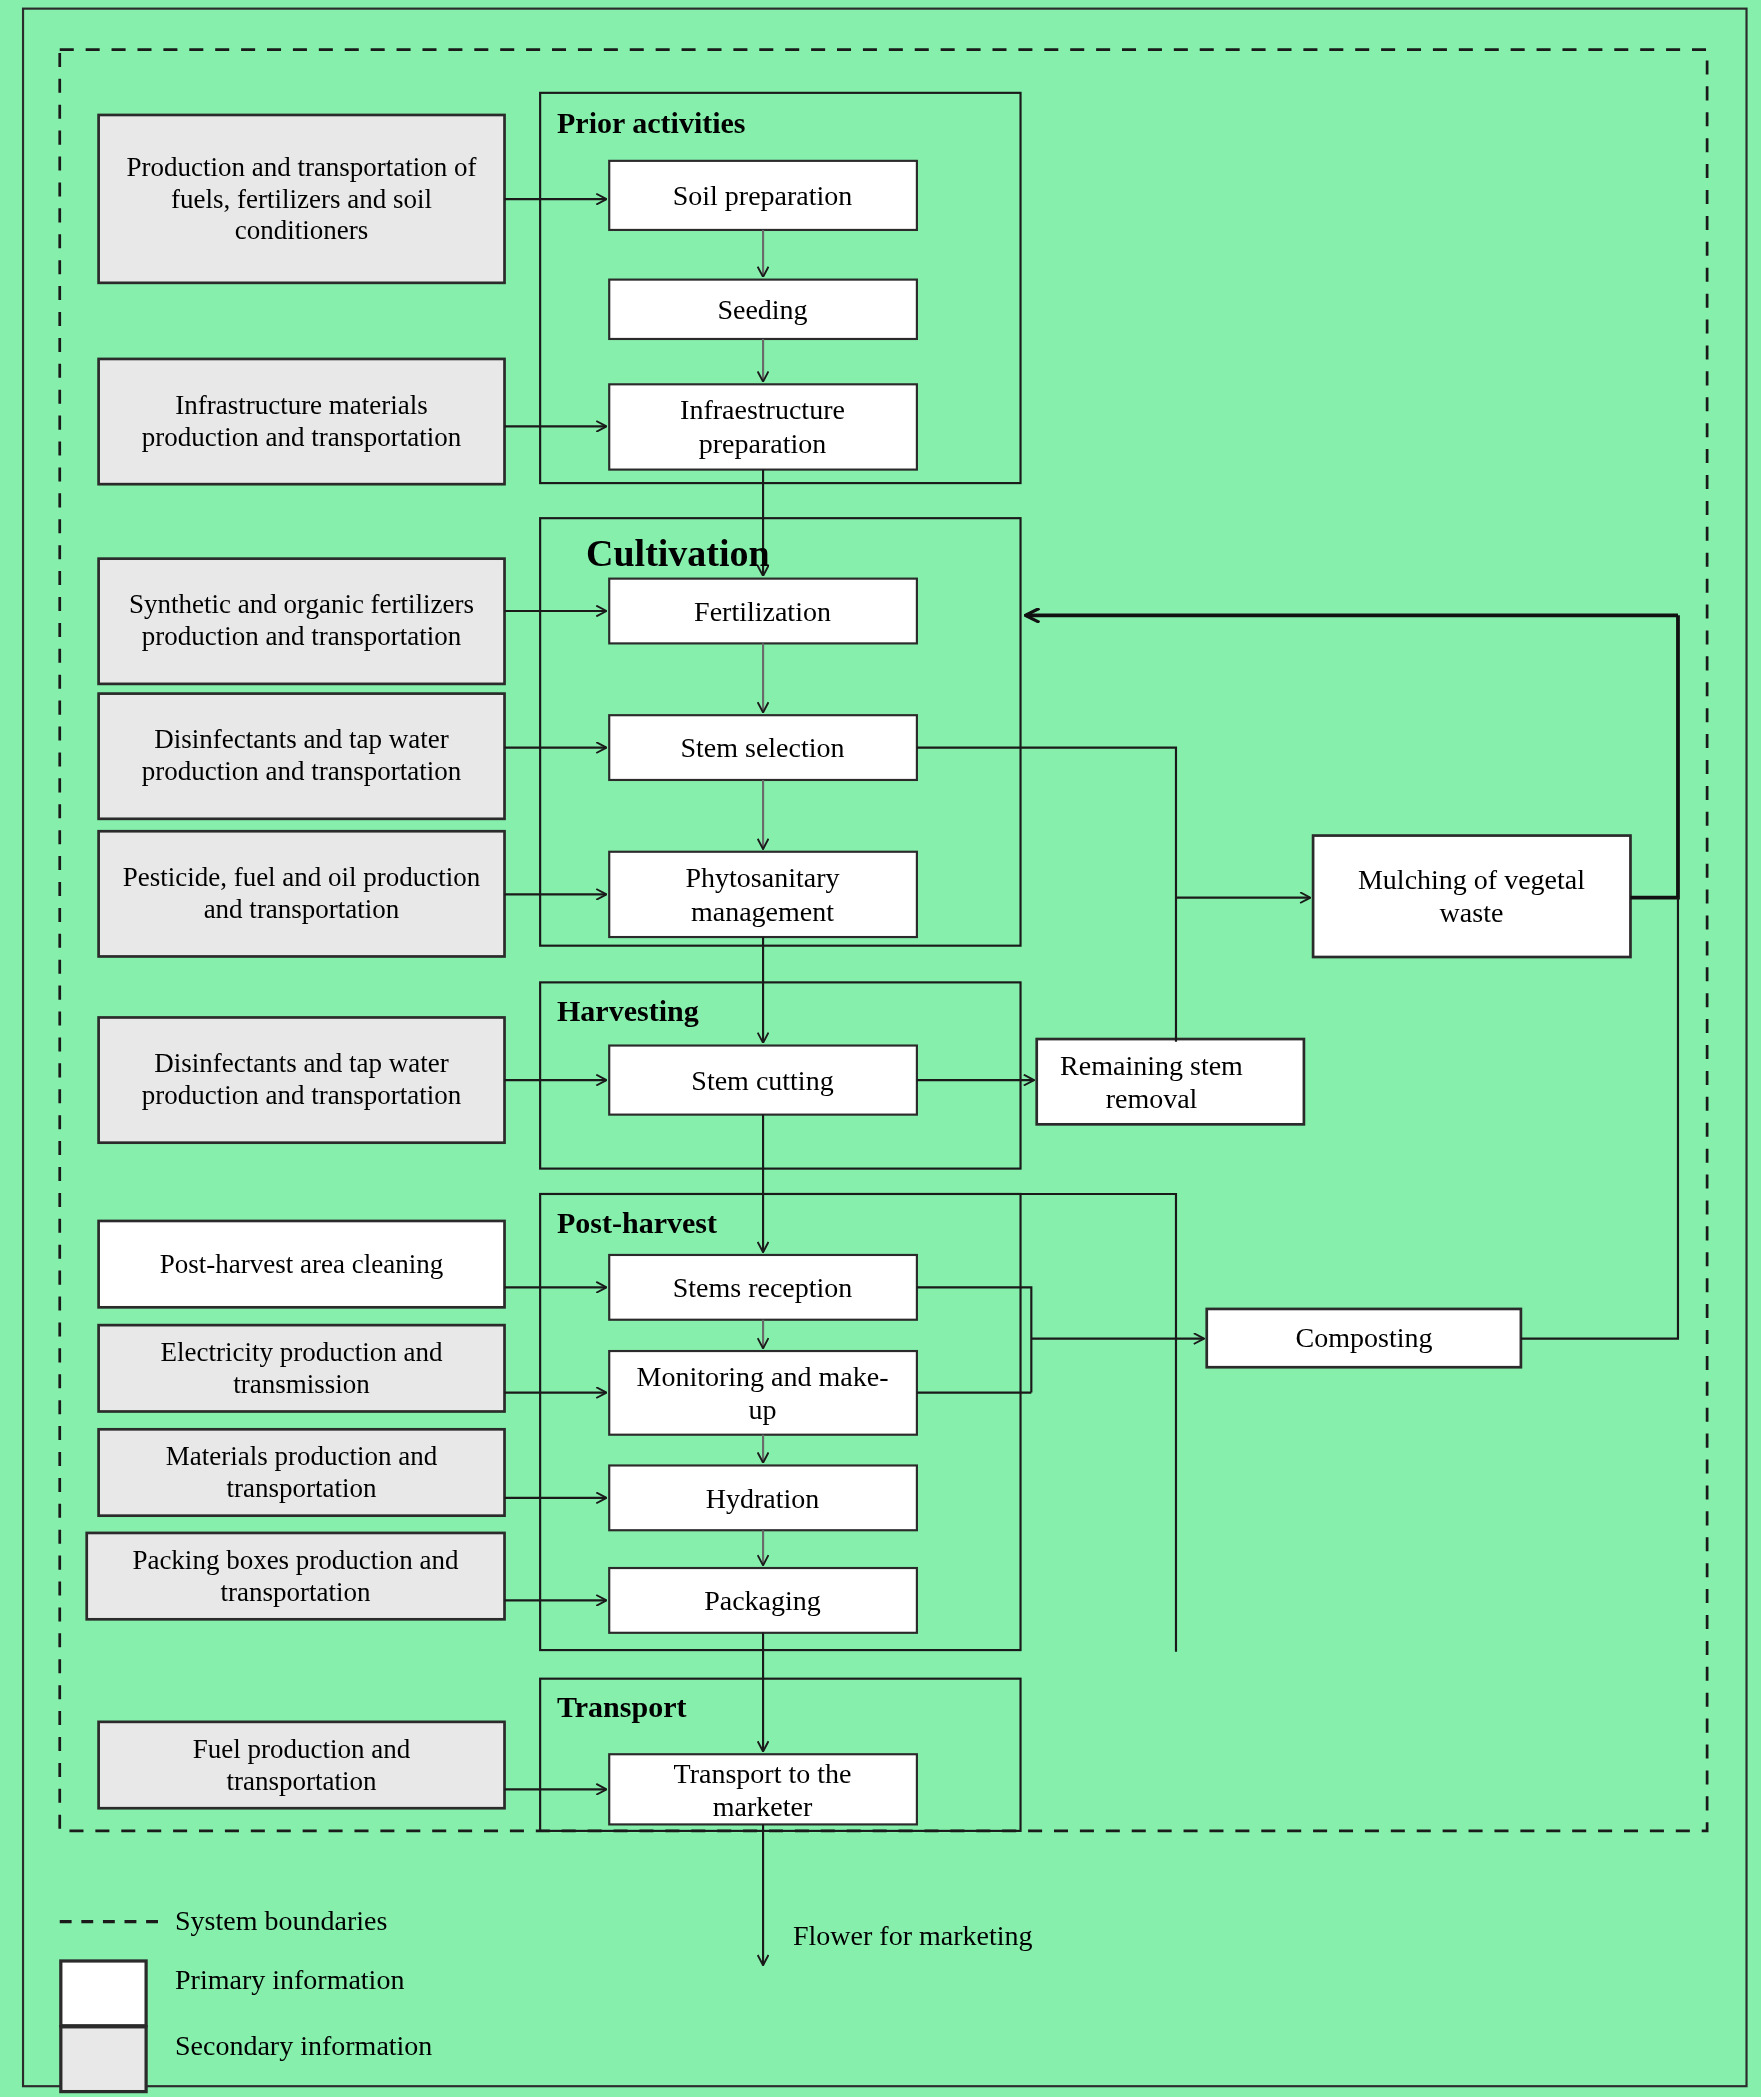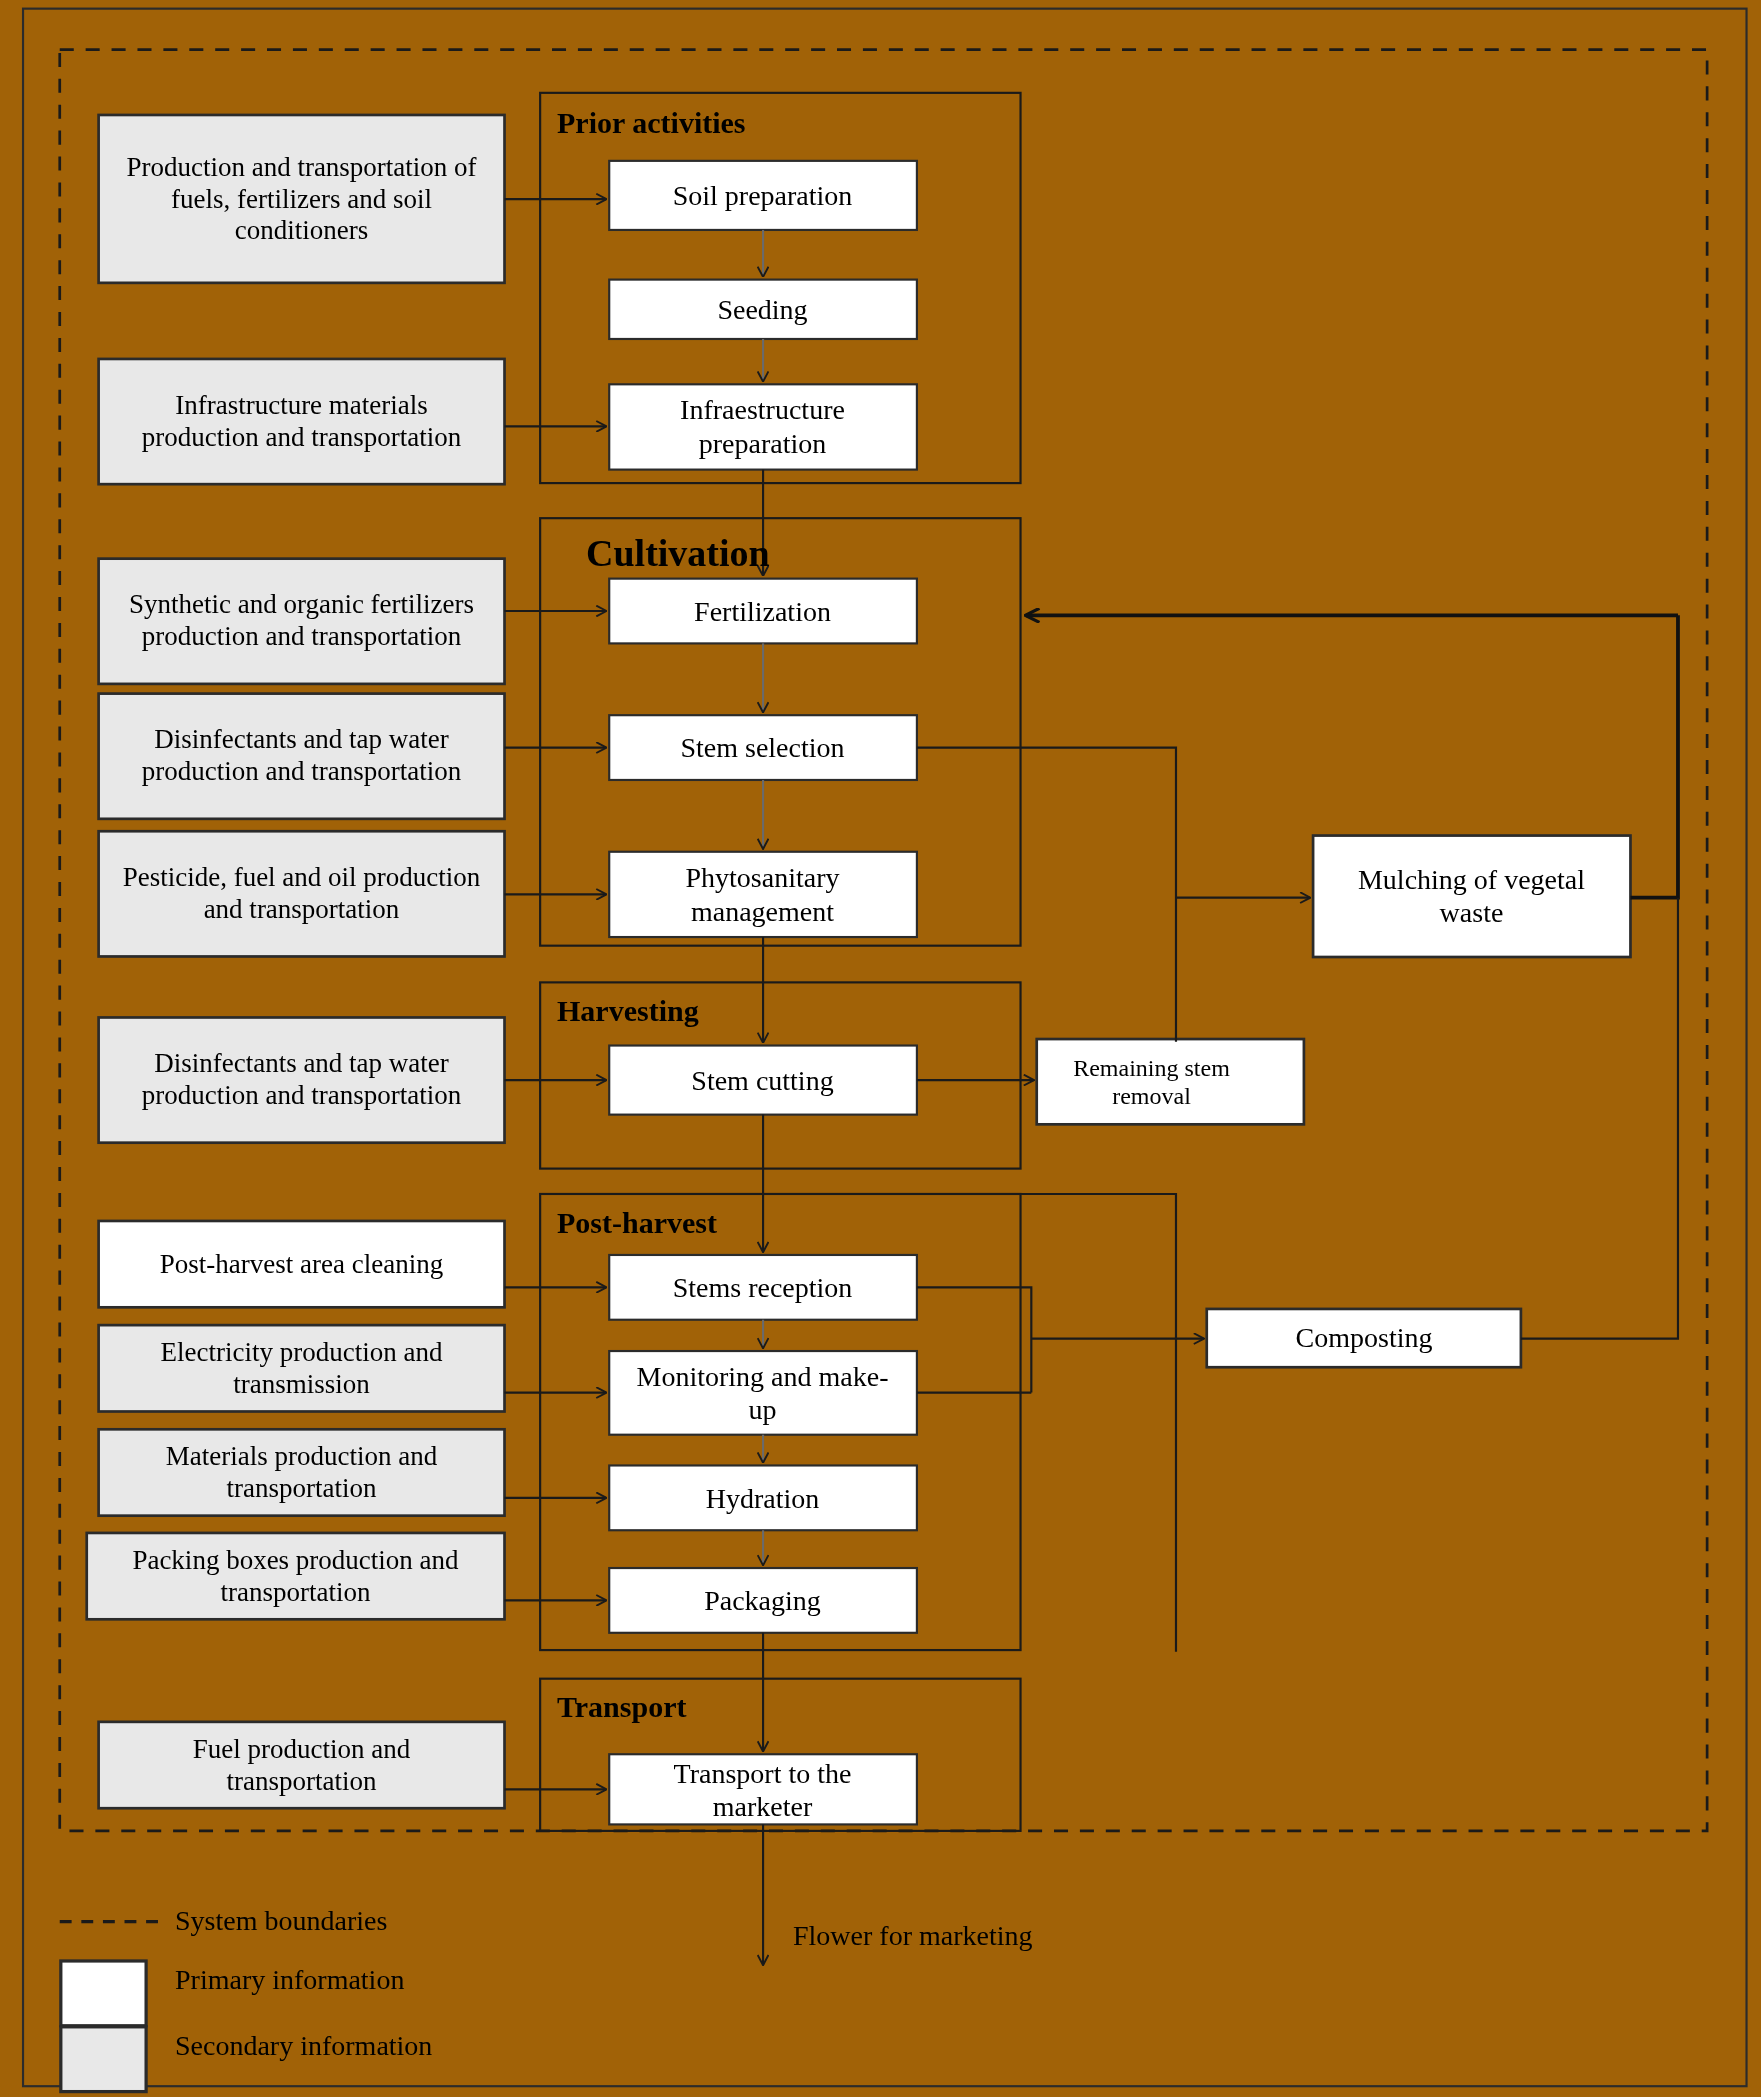--- a/index.html
+++ b/index.html
@@ -1,17 +1,17 @@
 <!DOCTYPE html>
 <html style="font-size:8.6px"><head>
 <meta charset="utf-8">
 <style>
   html,body{margin:0;padding:0;background:#ffffff;}
   body{font-family:"Liberation Serif", "DejaVu Serif", serif;}
-  #root{position:relative;width:1762px;height:2097px;background:#a16207;}
+  #root{position:relative;width:1762px;height:2097px;background:#86efac;}
   svg{position:absolute;top:0;left:0;width:1762px;height:2097px;}
   .boxlabel{
     position:absolute;display:flex;align-items:center;justify-content:center;
     text-align:center;line-height:1.18;color:#000;
     font-family:"Liberation Serif","DejaVu Serif",serif;
     pointer-events:none;
   }
   .grouptitle{
     position:absolute;font-weight:bold;color:#000;
     font-family:"Liberation Serif","DejaVu Serif",serif;
@@ -158,21 +158,21 @@
 <div class="boxlabel" style="left:611px;top:716px;width:303px;height:63px;font-size:28px;">Stem selection</div>
 <div class="boxlabel" style="left:611px;top:853px;width:303px;height:83px;font-size:28px;padding:0 30px;box-sizing:border-box;">Phytosanitary management</div>
 <div class="boxlabel" style="left:611px;top:1047px;width:303px;height:67px;font-size:28px;">Stem cutting</div>
 <div class="boxlabel" style="left:611px;top:1256px;width:303px;height:63px;font-size:28px;">Stems reception</div>
 <div class="boxlabel" style="left:611px;top:1352px;width:303px;height:82px;font-size:28px;padding:0 19.4px;box-sizing:border-box;">Monitoring  and make-up</div>
 <div class="boxlabel" style="left:611px;top:1467px;width:303px;height:63px;font-size:28px;">Hydration</div>
 <div class="boxlabel" style="left:611px;top:1569px;width:303px;height:63px;font-size:28px;">Packaging</div>
 <div class="boxlabel" style="left:611px;top:1756px;width:303px;height:68px;font-size:28px;padding:0 21.6px;box-sizing:border-box;">Transport to the marketer</div>
 
 <div class="boxlabel" style="left:1315px;top:837px;width:313px;height:118px;font-size:28px;padding:0 21.6px;box-sizing:border-box;border-radius:27px;">Mulching  of vegetal  waste</div>
-<div class="boxlabel" style="left:1039px;top:1041px;width:225px;height:82px;font-size:24px;padding:0 7.6px;box-sizing:border-box;">Remaining stem removal</div>
+<div class="boxlabel" style="left:1039px;top:1041px;width:225px;height:82px;font-size:28px;padding:0 7.6px;box-sizing:border-box;">Remaining stem removal</div>
 <div class="boxlabel" style="left:1209px;top:1310px;width:310px;height:56px;font-size:28px;">Composting</div>
 
 <div class="freetext" style="left:793px;top:1920px;font-size:28px;">Flower for marketing</div>
 
 <svg viewBox="0 0 3263 3885" style="position:absolute;top:0;left:0;">
   <line x1="110" y1="3560" x2="300" y2="3560" stroke="#1a1a1a" stroke-width="6" stroke-dasharray="22,18"></line>
   <rect x="112" y="3633" width="158" height="120" fill="#ffffff" stroke="#2b2b2b" stroke-width="6"></rect>
   <rect x="112" y="3755" width="158" height="120" fill="#e8e8e8" stroke="#2b2b2b" stroke-width="6"></rect>
 </svg>
 

